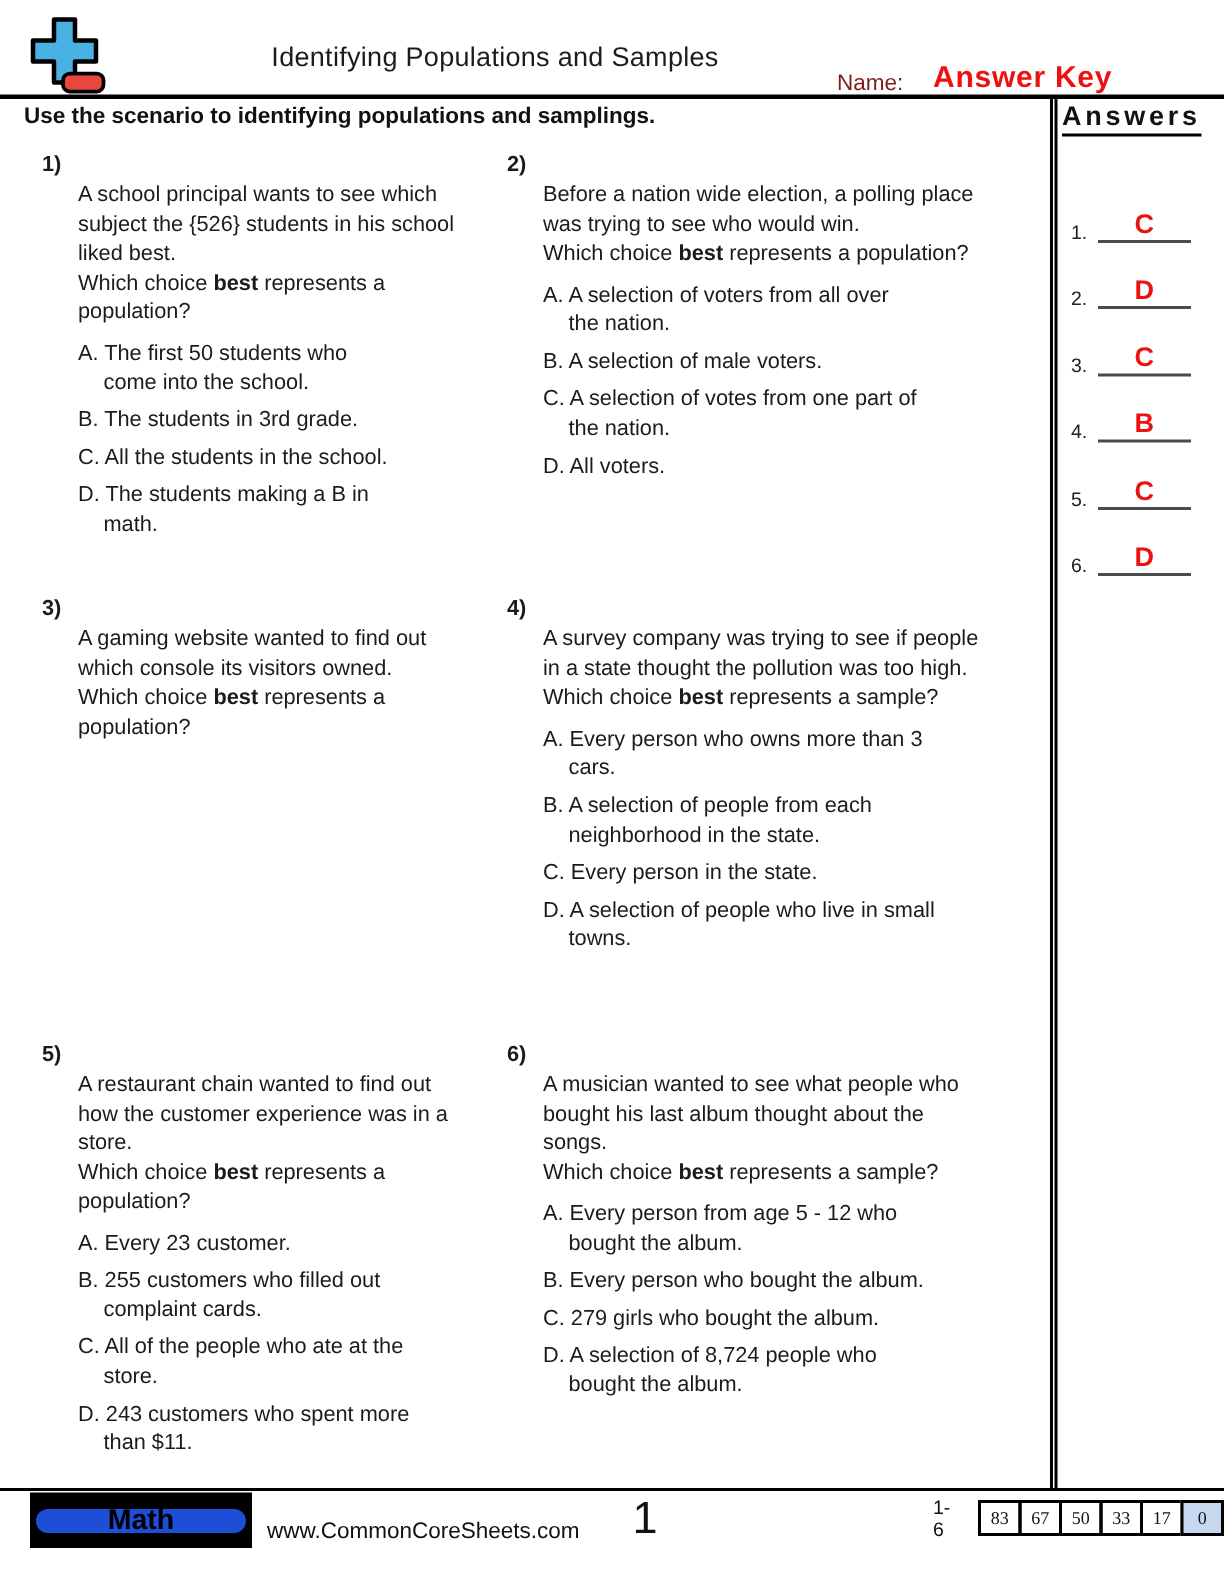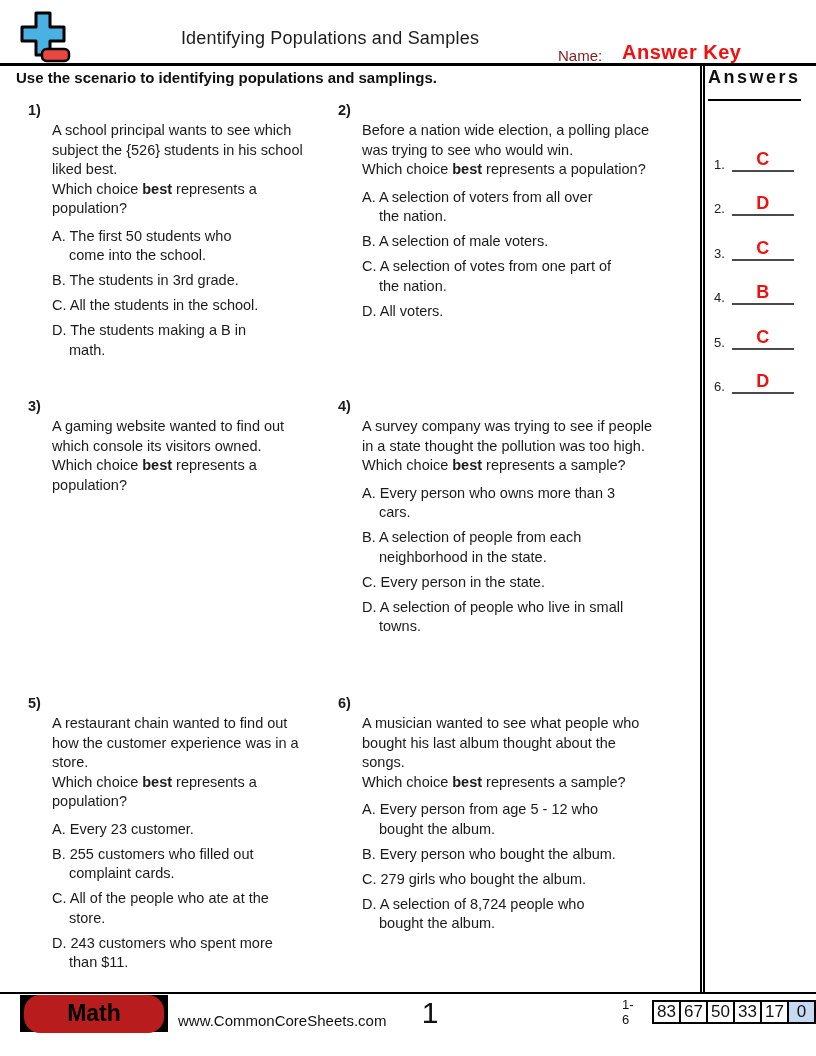--- a/index.html
+++ b/index.html
@@ -13,21 +13,21 @@
   .name-label{position:absolute;left:558px;top:47px;font-size:15px;color:#7f1d1d;}
   .name-value{position:absolute;left:622px;top:41px;font-size:20px;font-weight:bold;
               color:#ee1111;letter-spacing:.5px;}
   .header-rule{position:absolute;left:0;top:63px;width:816px;height:3px;background:#000;}
   .instructions{position:absolute;left:16px;top:69px;font-size:15px;font-weight:bold;color:#111;}
 
   
   .answers-panel{position:absolute;left:700px;top:66px;width:111px;height:927px;
                  border-left:5px double #000;box-sizing:border-box;}
   .answers-title{display:inline-block;margin:1px 0 0 3px;font-size:18px;font-weight:bold;
-                 letter-spacing:2.5px;border-bottom:2px solid #000;padding-bottom:11px;color:#111;}
+                 letter-spacing:2.5px;border-bottom:2px solid #000;padding-bottom:1px;color:#111;}
   .ans-item{display:flex;align-items:flex-end;height:44.5px;padding-left:9px;box-sizing:border-box;}
   .ans-item:first-of-type{margin-top:26px;}
   .ans-num{font-size:13px;color:#222;margin-right:7px;line-height:1;padding-bottom:1px;}
   .ans-line{width:62px;border-bottom:2px solid #4a4a4a;text-align:center;line-height:1;}
   .ans-letter{font-size:18px;font-weight:bold;color:#ee1111;display:inline-block;padding-bottom:2px;}
 
   
   .question{position:absolute;display:flex;font-size:14.5px;line-height:19.5px;color:#1b1b1b;}
   #q1{left:28px;top:101px;width:320px;}
   #q2{left:338px;top:101px;width:362px;}
@@ -38,30 +38,30 @@
   .qnum{width:24px;flex:none;font-weight:bold;}
   .qbody{flex:1;margin-top:20px;}
   .scenario,.qline{white-space:pre-line;}
   .choices{margin-top:8px;}
   .choice{white-space:pre-line;padding-left:17px;text-indent:-17px;margin-top:5.5px;}
 
   
   .footer-rule{position:absolute;left:0;top:992px;width:816px;height:2px;background:#000;}
   .math-badge{position:absolute;left:20px;top:995px;width:148px;height:37px;background:#000;
               display:flex;align-items:center;justify-content:center;}
-  .math-pill{background:#b91c1c;border-radius:16px;width:140px;height:38px;display:flex;
-             align-items:center;justify-content:center;font-weight:bold;font-size:23px;color:#000;}
+  .math-pill{background:#1d4ed8;border-radius:16px;width:140px;height:16px;display:flex;
+             align-items:center;justify-content:center;font-weight:bold;font-size:19px;color:#000;}
   .website{position:absolute;left:178px;top:1012px;font-size:15px;color:#111;}
   .page-num{position:absolute;left:390px;top:996px;width:80px;text-align:center;
             font-size:30px;color:#111;}
   .score-strip{position:absolute;left:622px;top:997px;display:flex;align-items:center;}
   .score-label{font-size:13px;margin-right:12px;color:#111;}
   .score-cells{display:flex;}
   .score-cell{width:25px;height:20px;border:2px solid #000;margin-left:-2px;display:flex;
-              align-items:center;justify-content:center;font-size:17px;color:#111;}
+              align-items:center;justify-content:center;font-size:12px;color:#111;font-family:Liberation Serif, serif;}
   .score-cell:first-child{margin-left:0;}
   .score-cell:last-child{background:#c6d9f1;}
 </style>
 </head>
 <body>
 
 <div class="page">
 
   <div class="logo">
     <svg width="52" height="54" viewBox="0 0 52 54">

